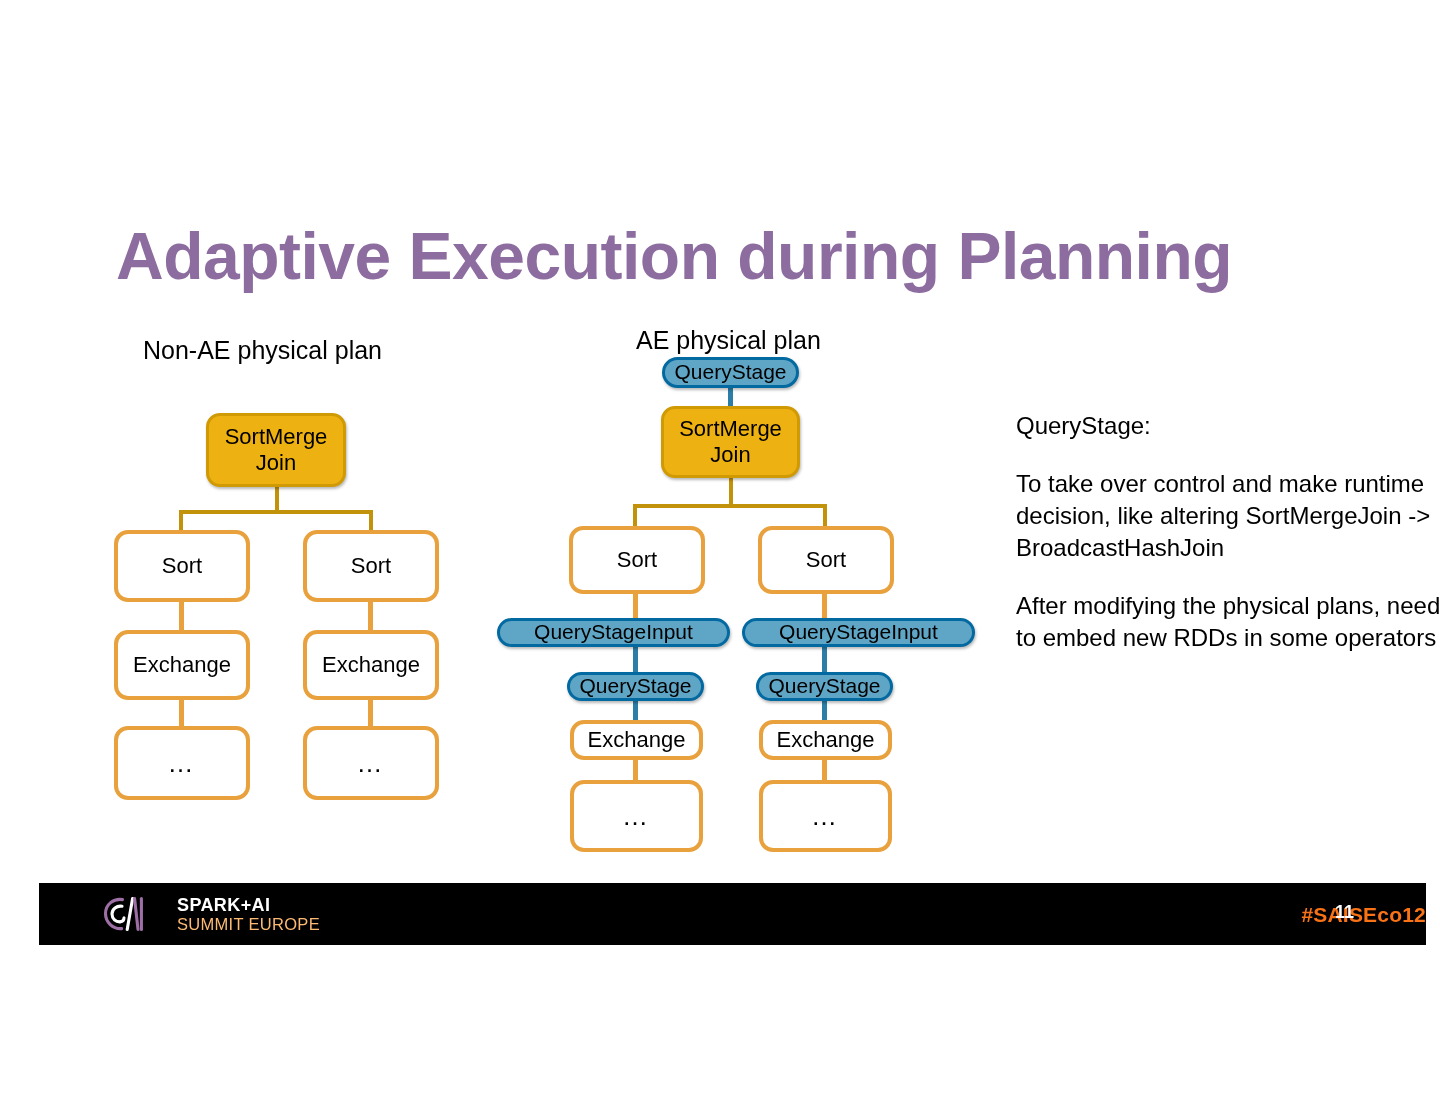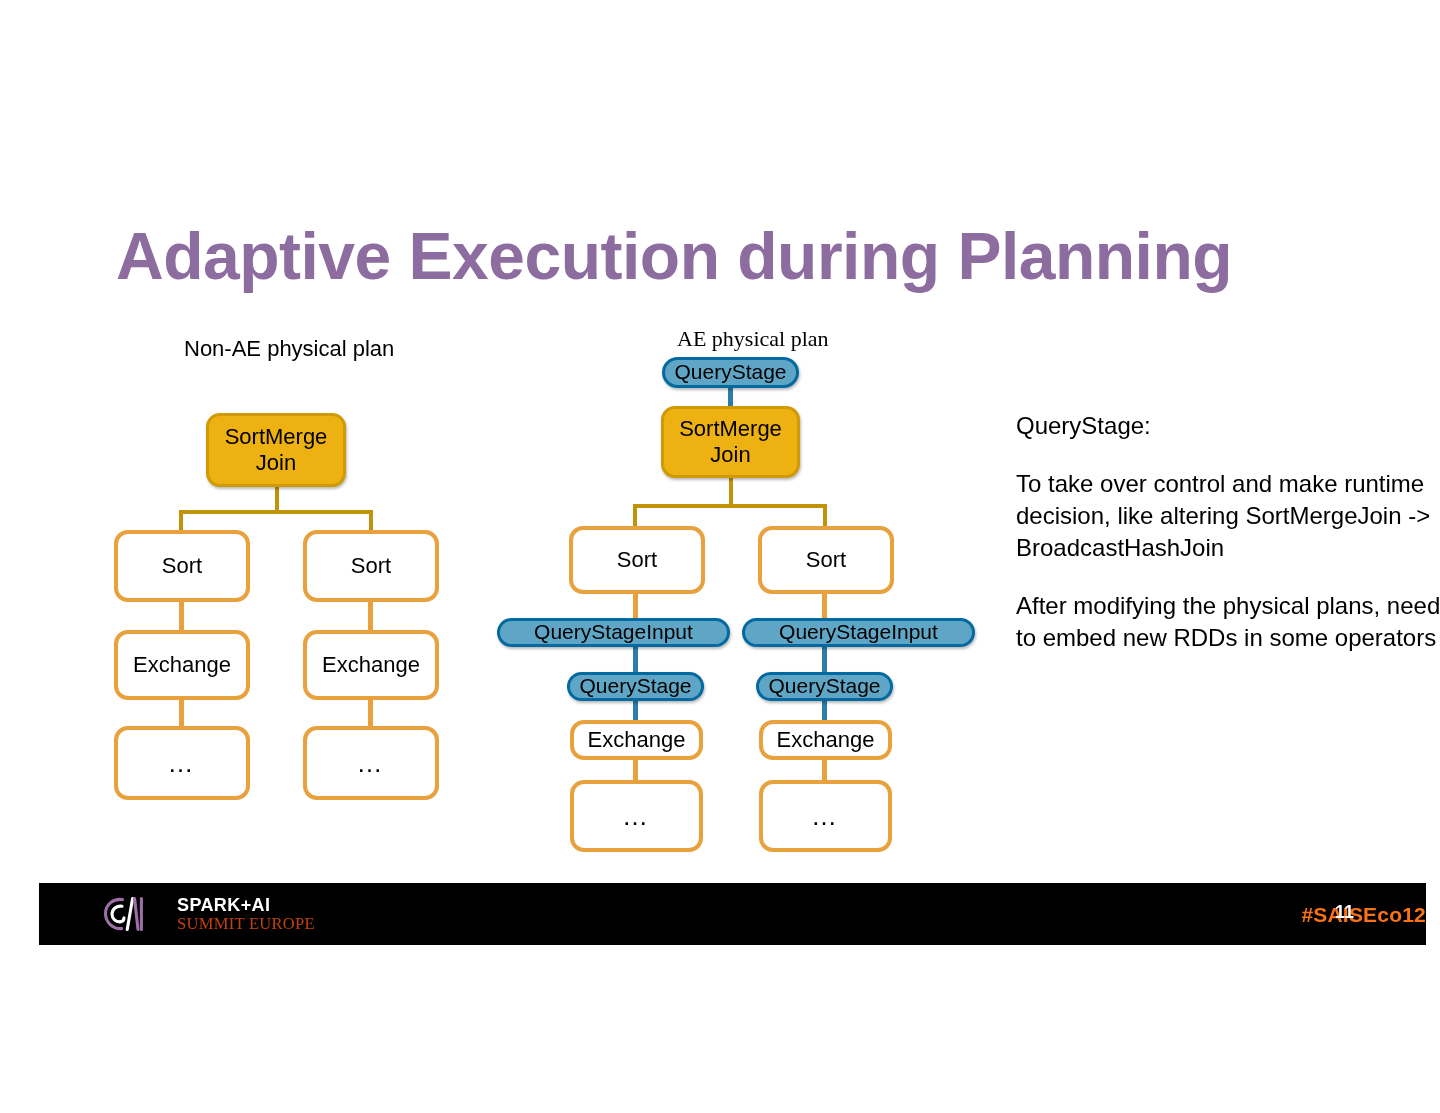--- a/index.html
+++ b/index.html
@@ -36,27 +36,26 @@
     font-weight: bold;
     letter-spacing: -0.5px;
     color: #8D6CA0;
     line-height: 1.05;
     white-space: nowrap;
   }
 
   
   .plan-caption {
     position: absolute;
-    font-size: 22px;
+    font-size: 25px;
     color: #000;
     white-space: nowrap;
-    margin-left: 41px;
   }
   #caption-nonae { left: 127px; top: 336px; }
-  #caption-ae    { left: 620px; top: 326px; font-family: Liberation Serif, serif; }
+  #caption-ae    { left: 620px; top: 326px; }
 
   
   .node {
     position: absolute;
     box-sizing: border-box;
     display: flex;
     align-items: center;
     justify-content: center;
     text-align: center;
     font-size: 22px;
@@ -137,24 +136,23 @@
     margin-left: 20px;
   }
   #logo-line1 {
     font-size: 18px;
     font-weight: bold;
     color: #ffffff;
     letter-spacing: 0.4px;
   }
   #logo-line2 {
     font-size: 16.5px;
-    color: #c2410c;
+    color: #fdba74;
     letter-spacing: 0.3px;
     margin-top: 2px;
-    font-family: Liberation Serif, serif;
   }
   #footer-hashtag {
     position: absolute;
     left: 0; right: 0;
     top: 20px;
     text-align: right;
     font-size: 21px;
     font-weight: bold;
     color: #f97316;
     letter-spacing: 0.2px;

